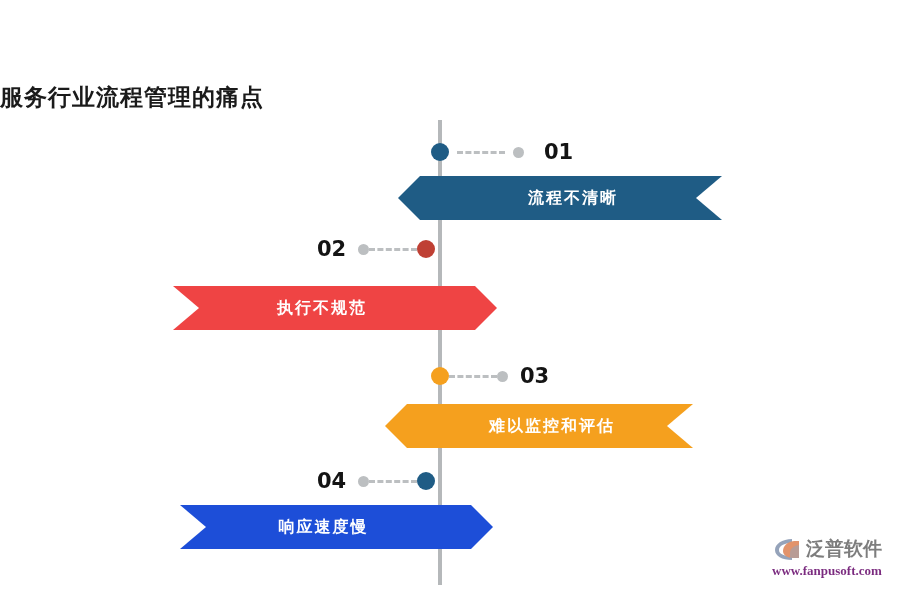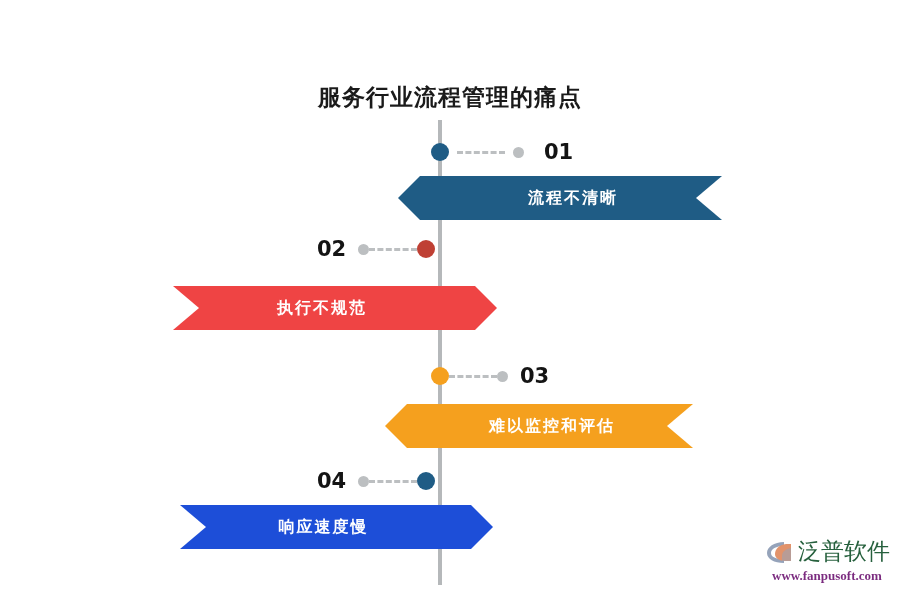--- a/index.html
+++ b/index.html
@@ -20,21 +20,20 @@
     height: 600px;
     background: #ffffff;
   }
 
   
   #page-title {
     position: absolute;
     left: 0;
     top: 82px;
     width: 900px;
-    text-align: center;
     font-size: 23px;
     font-weight: bold;
     color: #1a1a1a;
     letter-spacing: 1px;
     white-space: nowrap;
   }
 
   
   #timeline-axis {
     position: absolute;
@@ -155,23 +154,23 @@
     align-items: center;
     gap: 4px;
   }
   #watermark-mark {
     width: 30px;
     height: 26px;
     position: relative;
     flex: 0 0 auto;
   }
   #watermark-brand {
-    font-size: 23px;
-    font-weight: normal;
-    color: #14532d;
+    font-size: 19px;
+    font-weight: bold;
+    color: #737373;
     letter-spacing: 0px;
     white-space: nowrap;
   }
   #watermark-url {
     margin-top: 1px;
     font-size: 13px;
     font-weight: bold;
     color: #701a75;
     letter-spacing: 0px;
     white-space: nowrap;

